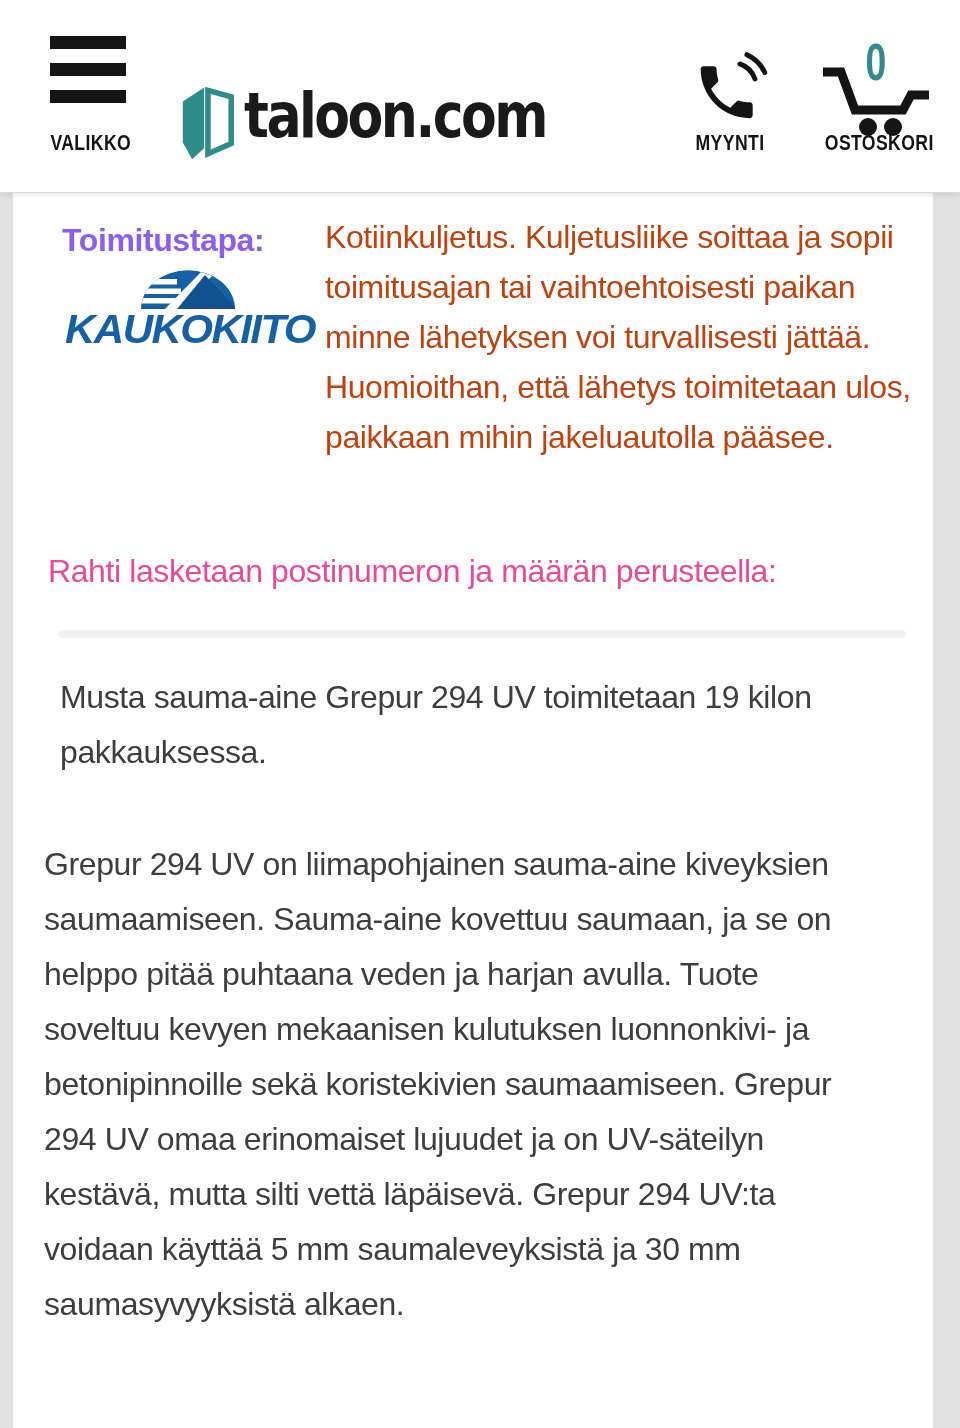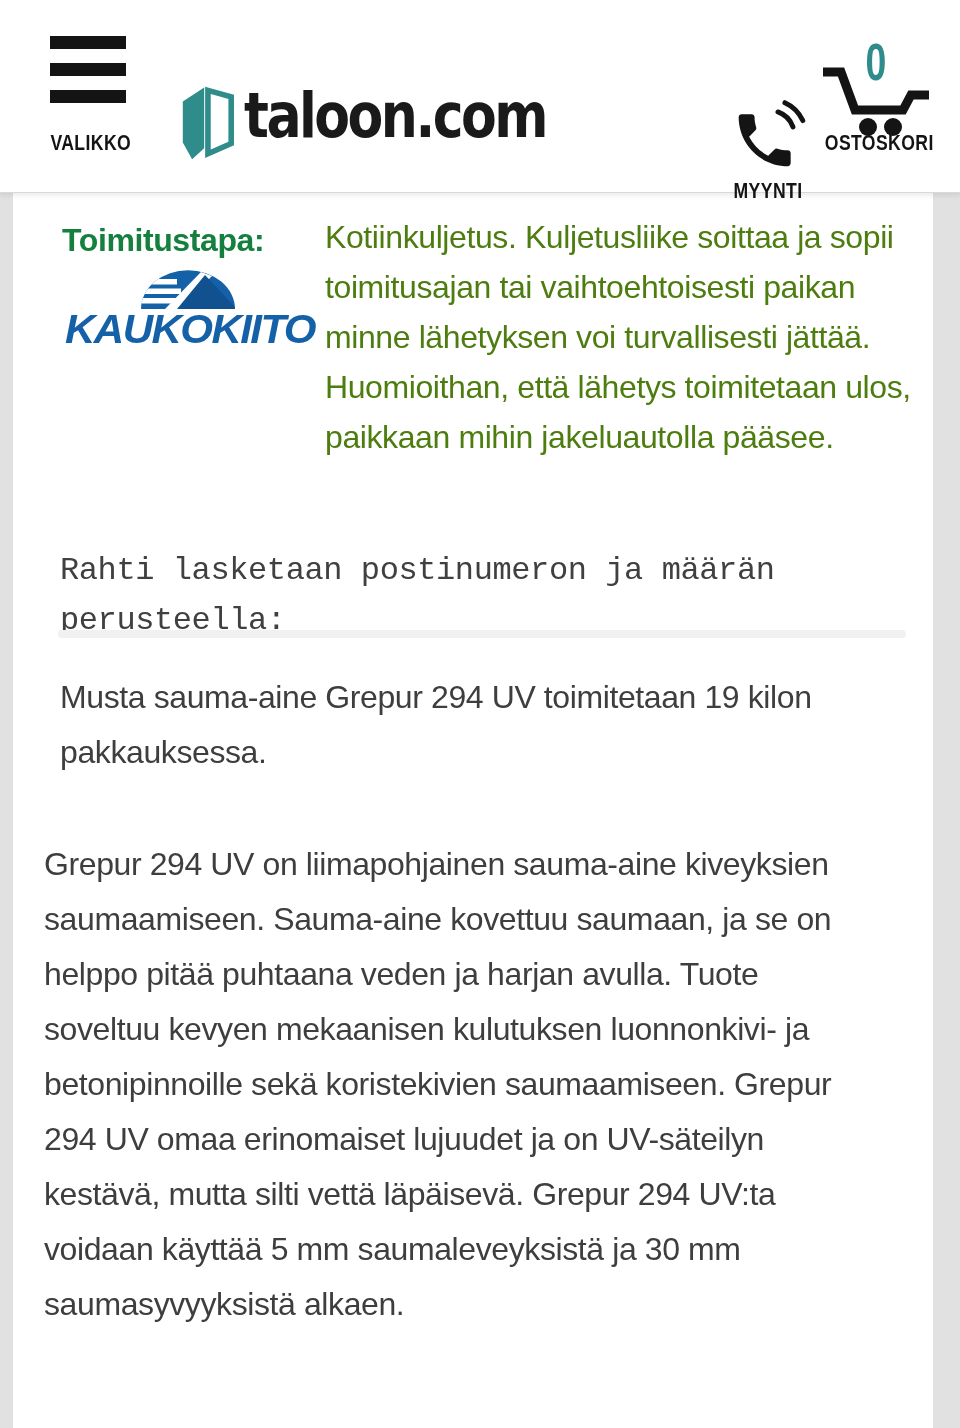--- a/index.html
+++ b/index.html
@@ -32,46 +32,46 @@
   .logotext{
     display:inline-block;margin-left:10px;margin-top:-4px;
     font-family:"DejaVu Sans", sans-serif;
     font-size:62px;font-weight:800;color:#1a1a1a;
     letter-spacing:-3px;transform:scaleX(.84);transform-origin:left center;
     white-space:nowrap;
   }
   
   .search-btn{left:556px;width:95px;}
   .search-btn svg{position:absolute;top:52px;left:17px;width:62px;height:72px;}
-  .phone-btn{left:716px;width:104px;margin-top:48px;}
+  .phone-btn{left:678px;width:104px;}
   .phone-btn svg{position:absolute;top:46px;left:14px;width:78px;height:78px;}
   .cart-btn{left:812px;width:128px;}
   .cart-btn svg{position:absolute;top:54px;left:8px;width:112px;height:84px;}
   .cart-count{
     position:absolute;top:36px;left:0;right:0;text-align:center;
     font-size:52px;font-weight:800;color:#2f8c8b;
     transform:scaleX(.72);line-height:1;
   }
   
   .card{
     position:absolute;left:13px;top:192px;width:920px;height:1236px;
     background:#ffffff;
   }
   .dm-label{
     position:absolute;left:49px;top:30px;
-    font-size:32px;font-weight:700;color:#15803d;letter-spacing:-.4px;
+    font-size:32px;font-weight:700;color:#8b5cf6;letter-spacing:-.4px;
   }
   .kk-logo{position:absolute;left:52px;top:76px;width:252px;height:82px;}
   .dm-text{
     position:absolute;left:312px;top:20px;width:588px;
-    font-size:32px;line-height:50px;color:#4d7c0f;letter-spacing:-.4px;
+    font-size:32px;line-height:50px;color:#c2410c;letter-spacing:-.4px;
   }
   .freight{
-    position:absolute;left:47px;top:354px;width:820px;
-    font-size:32px;line-height:50px;color:#404040;letter-spacing:-.4px;font-family:Liberation Mono, monospace;
+    position:absolute;left:35px;top:354px;width:820px;
+    font-size:32px;line-height:50px;color:#ec4899;letter-spacing:-.4px;
   }
   .divider{
     position:absolute;left:45px;top:438px;width:848px;height:8px;
     background:#f1f1f1;border-radius:4px;
   }
   .pkg{
     position:absolute;left:47px;top:478px;width:812px;margin:0;
     font-size:32px;line-height:55px;color:#3e3e3e;letter-spacing:-.4px;
   }
   .desc{

